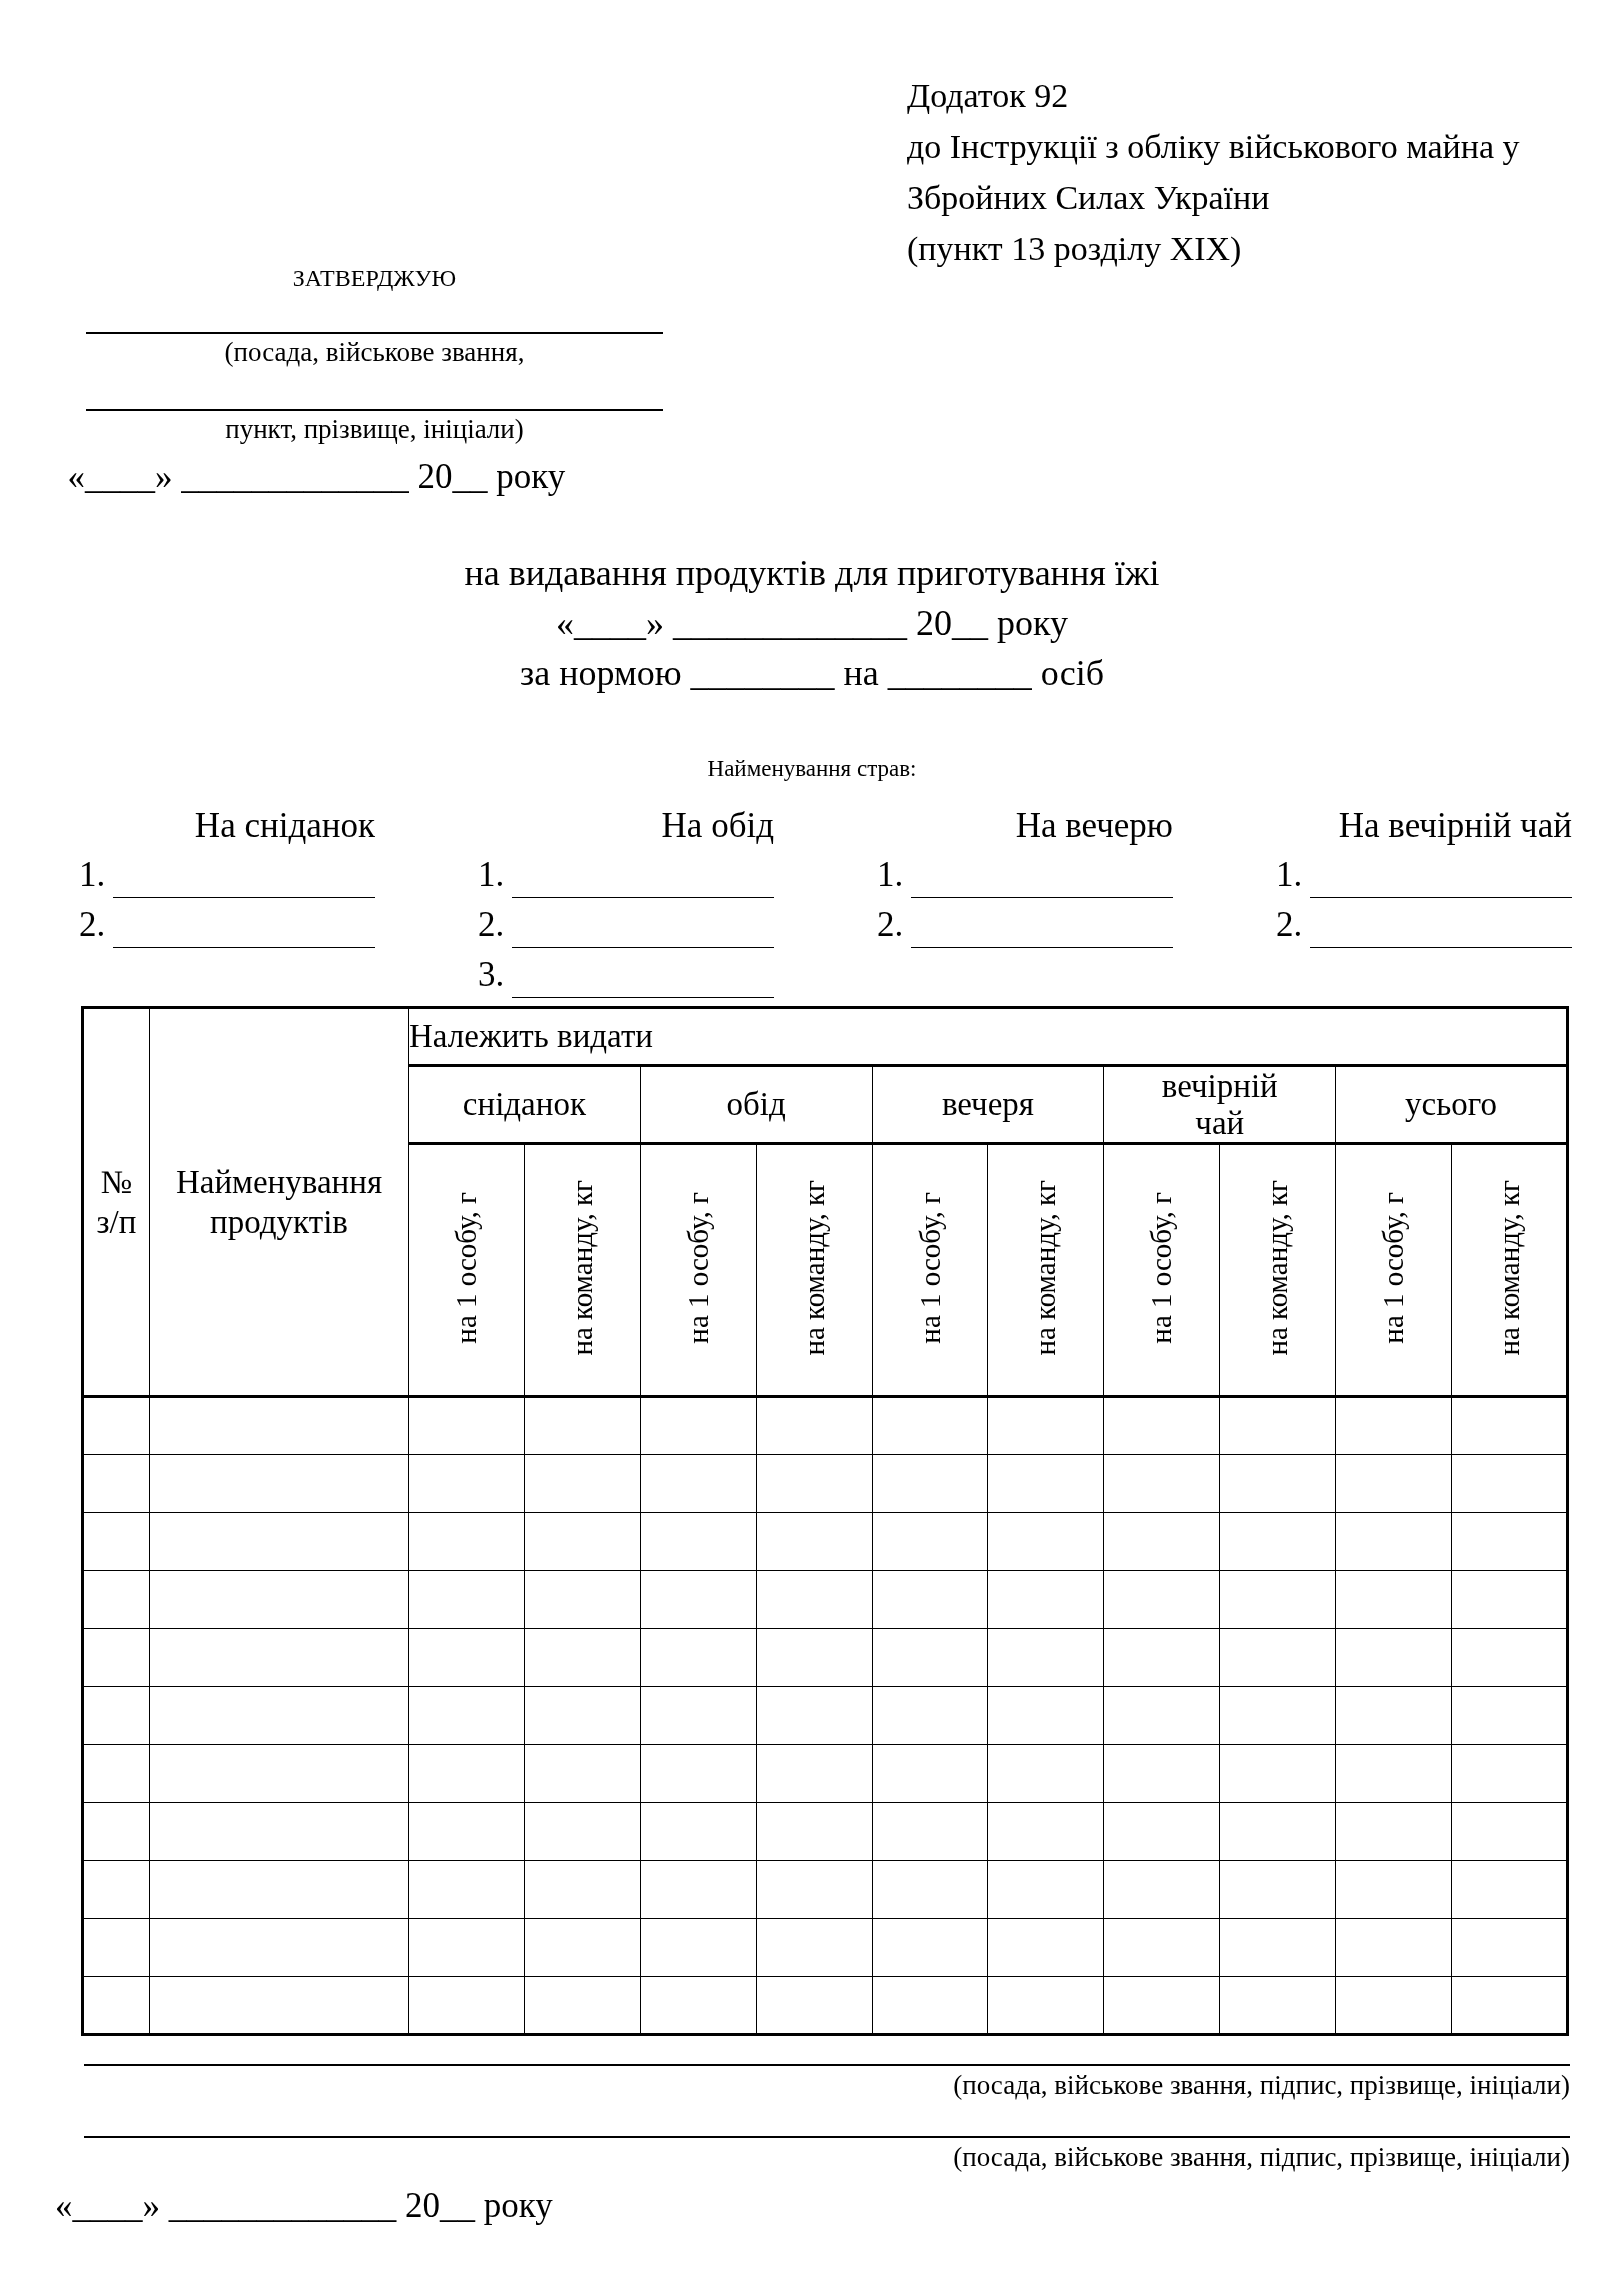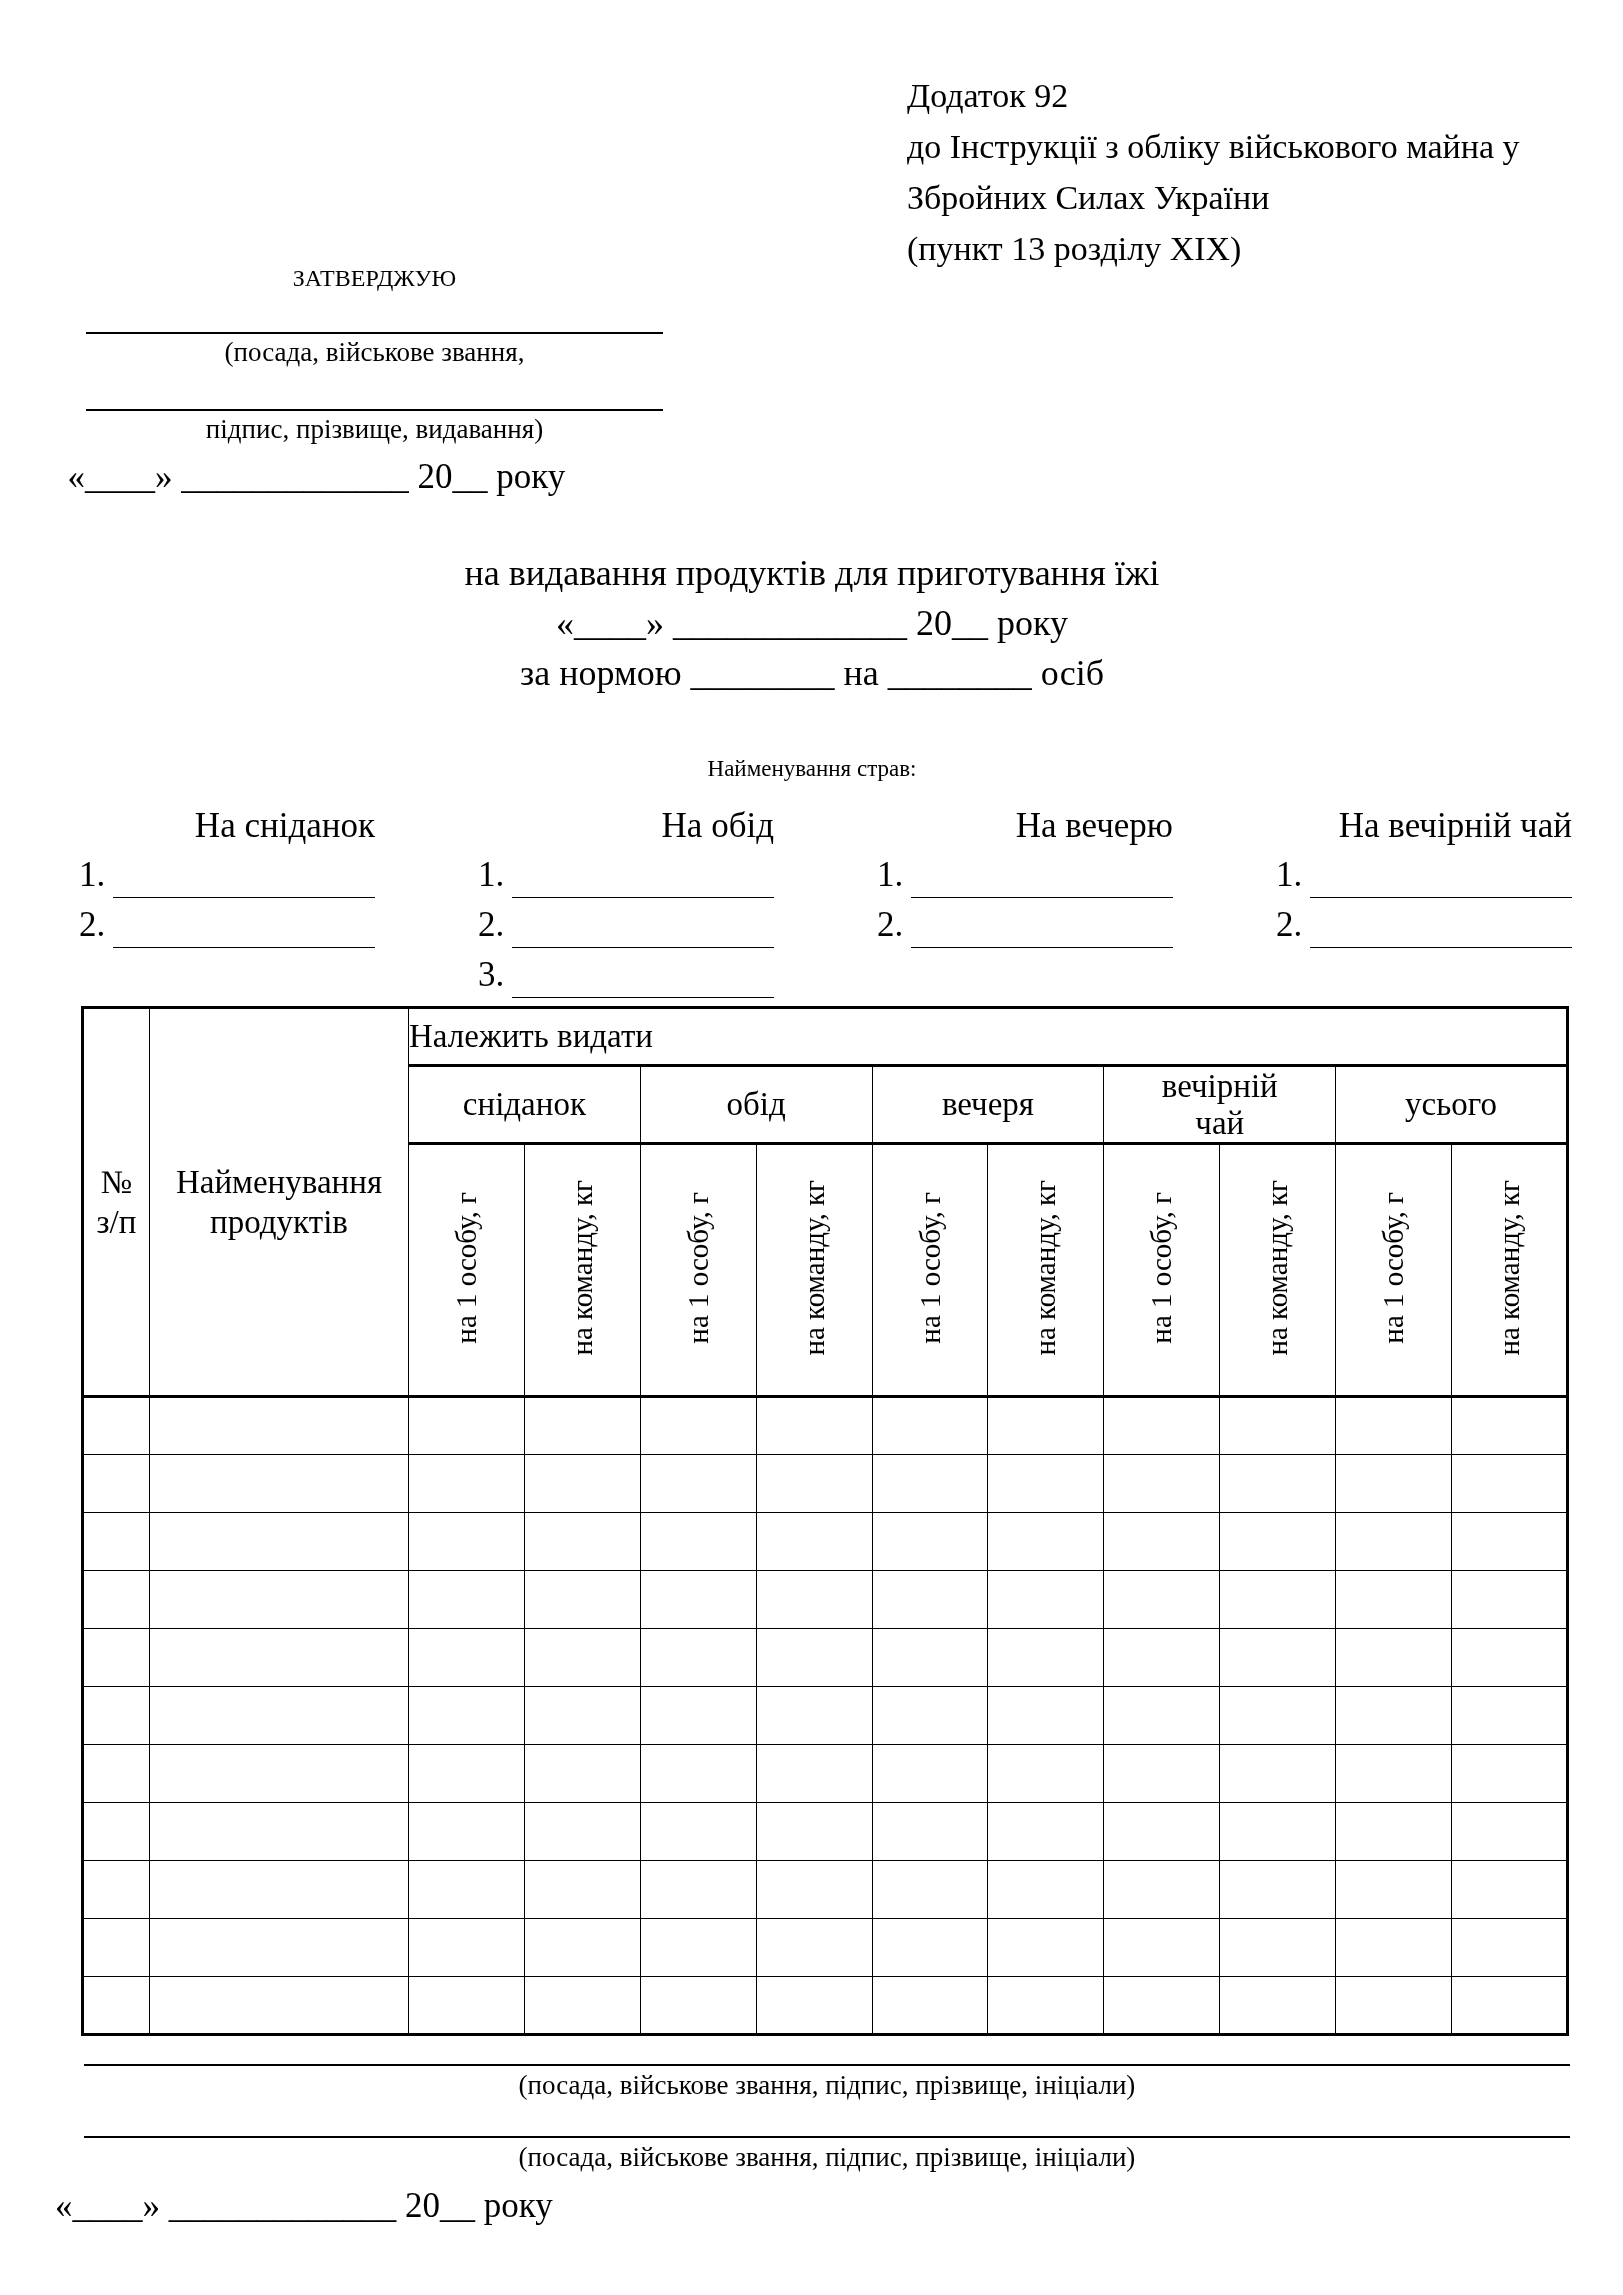--- a/index.html
+++ b/index.html
@@ -48,42 +48,42 @@
   .h3 td { height:253px; text-align:center; vertical-align:middle; border-bottom:3.7px solid #000; }
   .rot { display:inline-block; writing-mode:vertical-rl; transform:rotate(180deg);
          font-size:29px; white-space:nowrap; }
   .no-cell, .prod-cell { font-size:33px; line-height:40px; text-align:center;
                          vertical-align:middle; white-space:pre-line; }
   .prod-cell { border-right:2.8px solid #000; }
   .thickL { border-left:2.8px solid #000; }
   tbody tr { height:58px; }
 
   
-  .footer { position:absolute; left:84px; top:2064px; width:1486px; text-align:center; }
+  .footer { position:absolute; left:84px; top:2064px; width:1486px; text-align:right; }
   .fline  { border-bottom:2.8px solid #000; height:0; }
   .fline.f2 { margin-top:33px; }
   .flabel { font-size:27px; line-height:35px; padding-top:1.8px; }
   .footer-date { position:absolute; left:55px; top:2186px; font-size:35px; white-space:nowrap; }
 </style>
 </head>
 <body>
 
 <div class="top-note">
   <div>Додаток 92</div>
   <div>до Інструкції з обліку військового майна у</div>
   <div>Збройних Силах України</div>
   <div>(пункт 13 розділу XIX)</div>
 </div>
 
 <div class="approve">
   <div class="approve-title">ЗАТВЕРДЖУЮ</div>
   <div class="sline s1"></div>
   <div class="slabel">(посада, військове звання,</div>
   <div class="sline s2"></div>
-  <div class="slabel">підпис, прізвище, видавання)</div>
+  <div class="slabel">пункт, прізвище, ініціали)</div>
   <div class="approve-date">«____» _____________ 20__ року</div>
 </div>
 
 <div class="title-block">
   <div>на видавання продуктів для приготування їжі</div>
   <div>«____» _____________ 20__ року</div>
   <div>за нормою ________ на ________ осіб</div>
 </div>
 
 <div class="dishes-title">Найменування страв:</div>

